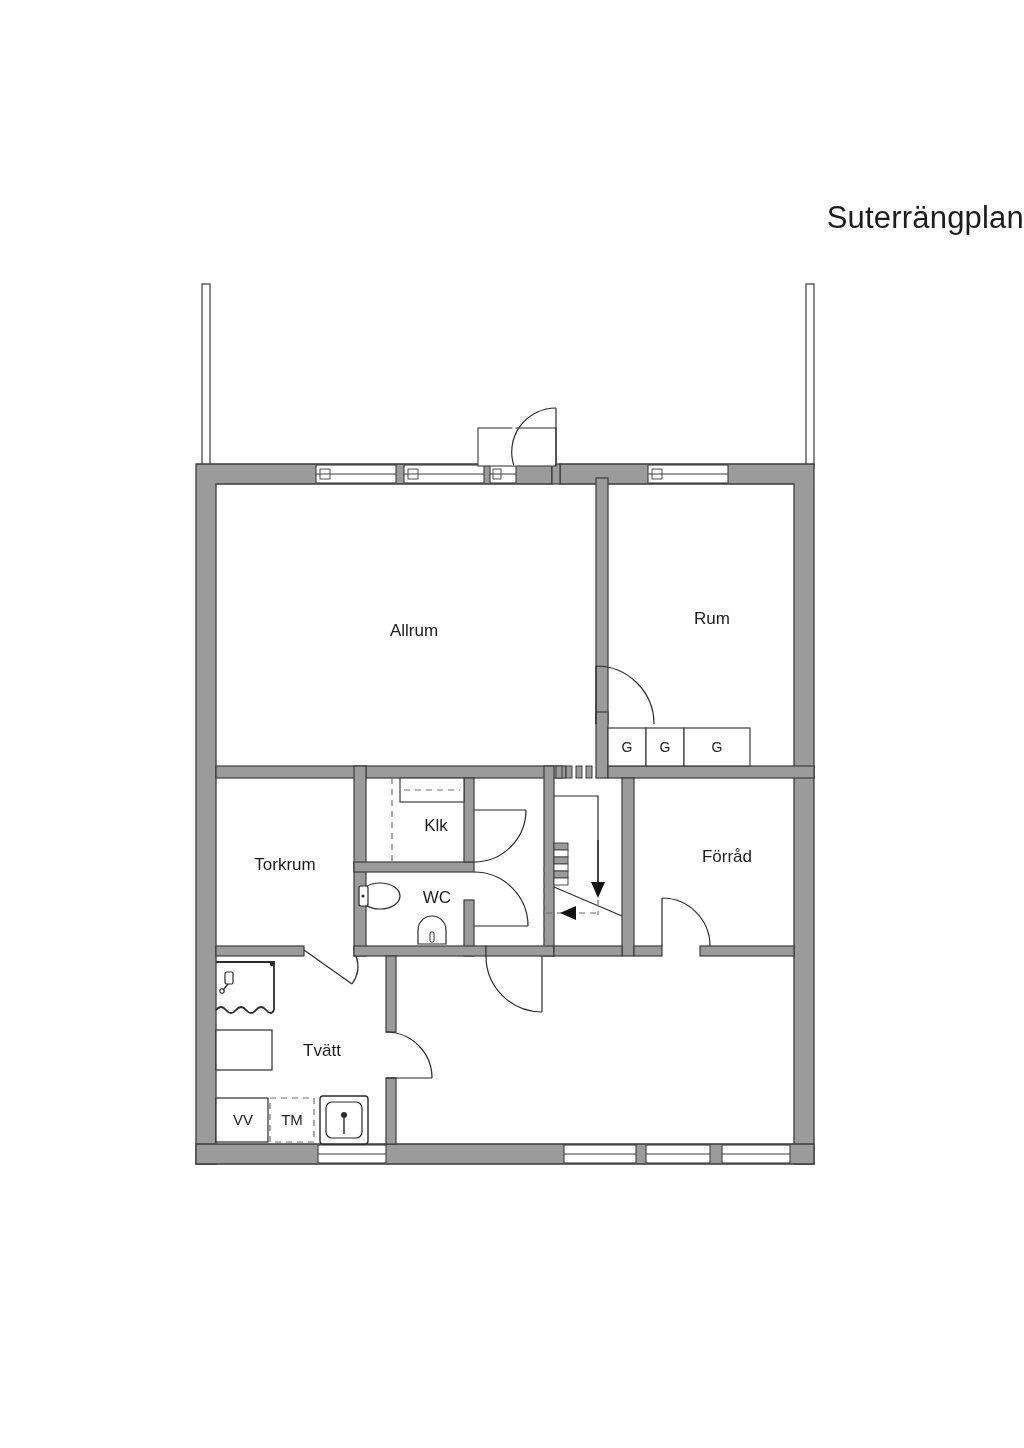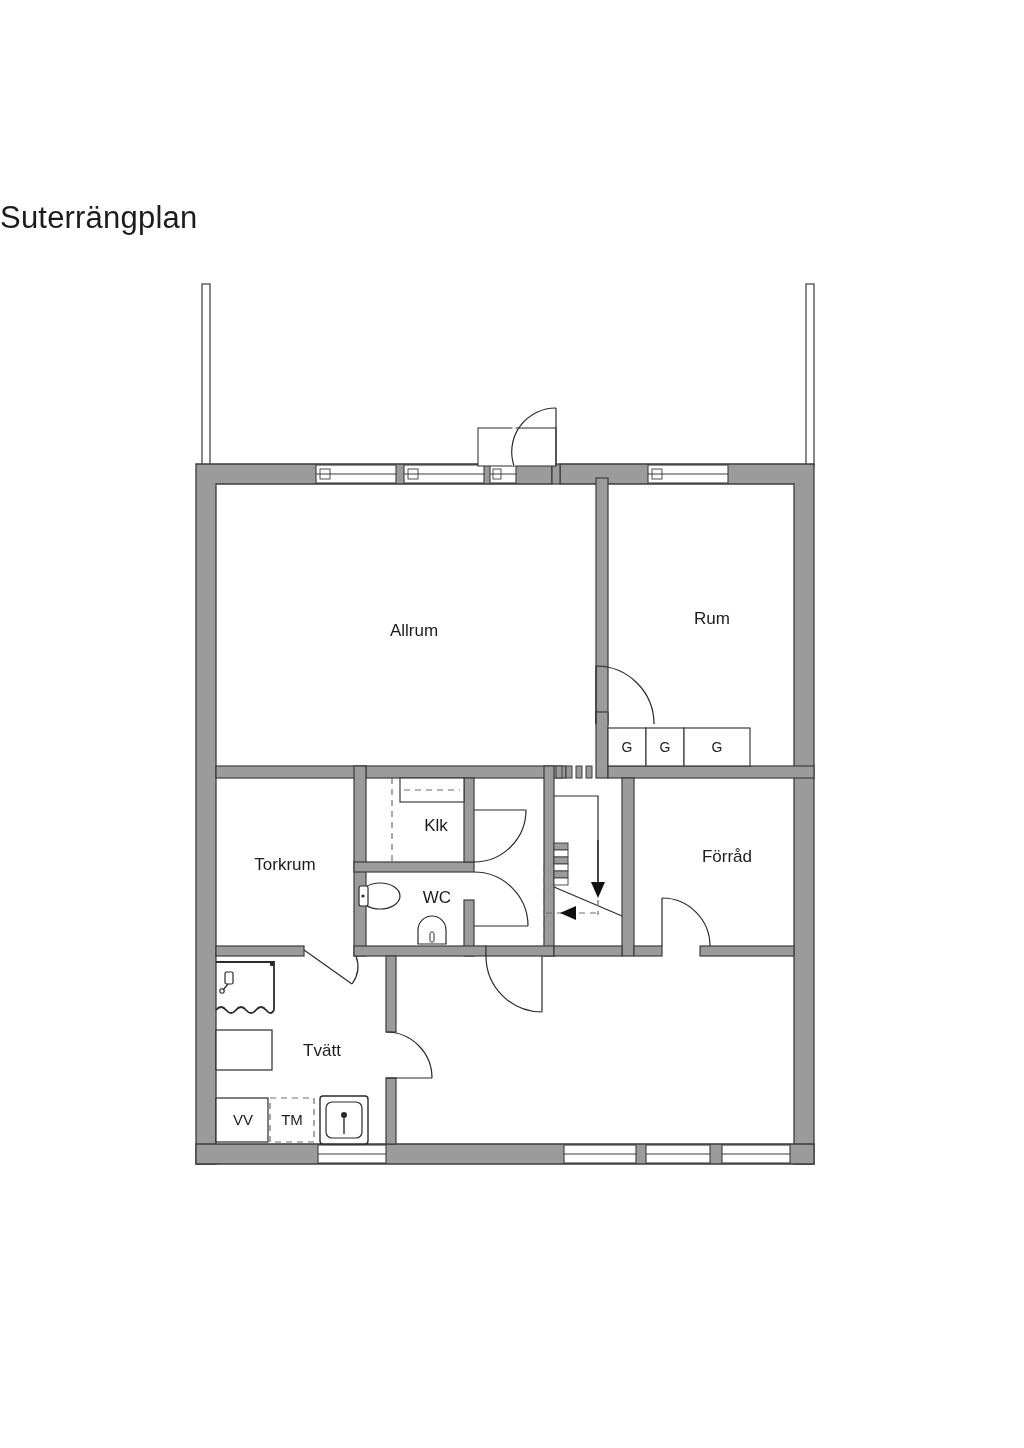--- a/index.html
+++ b/index.html
@@ -13,21 +13,21 @@
     font-family: "Liberation Sans", sans-serif;
     color: #1a1a1a;
     position: relative;
     overflow: hidden;
   }
   #plan-title {
     position: absolute;
     left: 0;
     top: 200px;
     width: 1024px;
-    text-align: left;
+    text-align: right;
     font-size: 31px;
     font-weight: 400;
     letter-spacing: 0.2px;
     color: #1c1c1c;
   }
   #floorplan-canvas {
     position: absolute;
     left: 0;
     top: 0;
     width: 1024px;

